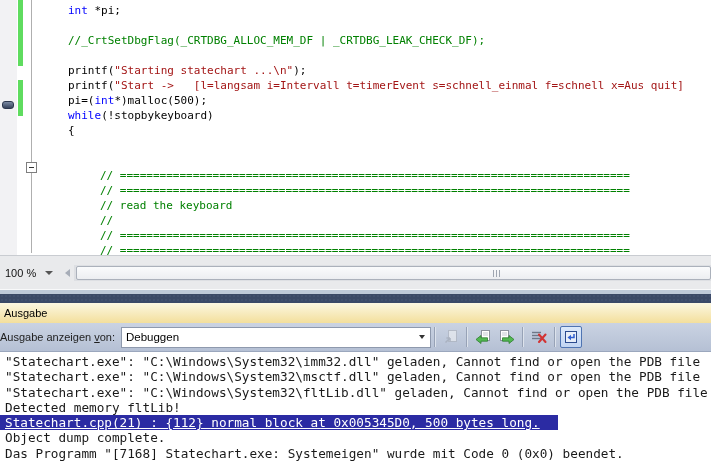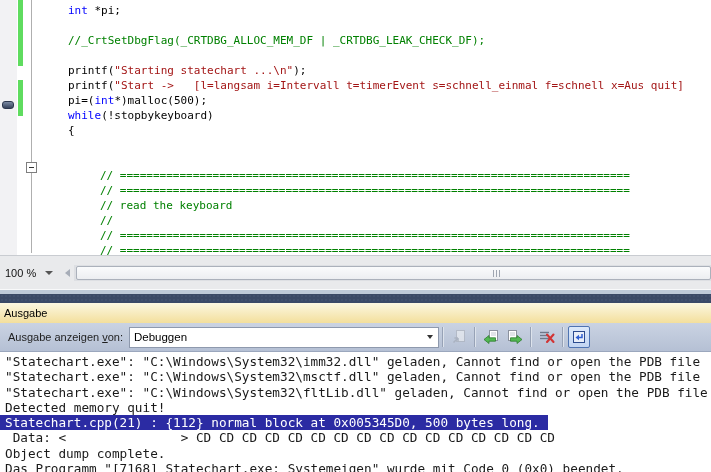--- a/index.html
+++ b/index.html
@@ -45,39 +45,39 @@
   
   .split-light{height:5px;box-sizing:border-box;border-top:1px solid #F8F9FA;background:#BDC9D9;}
   .split-dark{height:9px;background-color:var(--splitter,#3A4967);
               background-image:radial-gradient(circle,#55638340 1px,transparent 1.2px);background-size:4px 4px;}
 
   
   .panel-title{height:20px;display:flex;align-items:center;padding-left:4px;font-size:11px;color:#000;
                background:linear-gradient(var(--title-bar-top,#FCF7E1),var(--title-bar-bottom,#F3DF9C));}
   .panel-toolbar{height:29px;box-sizing:border-box;border-bottom:1px solid #9BA7BD;
                  background:linear-gradient(var(--toolbar-top,#CAD3E2),var(--toolbar-bottom,#B5C0D4));
-                 display:flex;align-items:center;padding-left:8px;}
+                 display:flex;align-items:center;padding-left:0;}
   .tb-label{font-size:11px;color:#1E1E1E;margin-right:6px;white-space:nowrap;}
   .tb-label .mn{text-decoration:underline;}
   .combo{width:310px;height:21px;background:#fff;border:1px solid #8E99AD;box-sizing:border-box;
          display:flex;align-items:center;font-size:11.5px;color:#000;padding-left:4px;position:relative;}
   .combo .val{flex:1;}
   .combo .btn{width:15px;height:100%;display:flex;align-items:center;justify-content:center;}
   .combo .btn i{width:0;height:0;border-left:3.5px solid transparent;border-right:3.5px solid transparent;
                 border-top:4px solid #333;}
   .tb-sep{width:1px;height:20px;background:#97A2B6;border-right:1px solid #DDE3EC;margin:0 3px;}
   .tool-btn{width:22px;height:22px;display:flex;align-items:center;justify-content:center;
             margin:0 1px;border:1px solid transparent;border-radius:2px;box-sizing:border-box;}
   .tool-btn.disabled{opacity:.55;}
   .tool-btn.pressed{border-color:#4F74B2;background:linear-gradient(#DCE9FB,#C2D5F2);}
   .output{flex:1;height:140px;background:#fff;padding-top:2px;overflow:hidden;
           font-family:"DejaVu Sans Mono",monospace;font-size:12.7px;line-height:15.3px;color:#1A1A1A;}
   .ol{white-space:pre;padding-left:5px;height:15.3px;}
   .ol.hl{background:var(--highlight-bg,#2B2BA3);color:var(--highlight-fg,#FFFFFF);
-         width:fit-content;padding-right:8px;}
+         width:fit-content;padding-right:18px;text-decoration:underline;}
   .caret{display:inline-block;width:1px;height:12px;background:#000;vertical-align:-2px;}
 </style>
 </head>
 <body>
 
 <div class="screen">
 
   <div class="editor">
     <div class="gutter">
       <div class="indicator"></div>
@@ -169,19 +169,18 @@
         <path d="M11 5 v3.5 h-4" fill="none" stroke="#2F5FD0" stroke-width="1.5"></path>
         <path d="M8 5.8 L4.5 8.5 l3.5 2.7 z" fill="#2F5FD0"></path>
       </svg>
     </div>
   </div>
 
   <div class="output" id="output-lines">
       <div class="ol">"Statechart.exe": "C:\Windows\System32\imm32.dll" geladen, Cannot find or open the PDB file</div>
       <div class="ol">"Statechart.exe": "C:\Windows\System32\msctf.dll" geladen, Cannot find or open the PDB file</div>
       <div class="ol">"Statechart.exe": "C:\Windows\System32\fltLib.dll" geladen, Cannot find or open the PDB file</div>
-      <div class="ol">Detected memory quit!</div>
+      <div class="ol">Detected memory fltLib!</div>
       <div class="ol hl">Statechart.cpp(21) : {112} normal block at 0x005345D0, 500 bytes long.</div>
-      <div class="ol"> Data: &lt;               &gt; CD CD CD CD CD CD CD CD CD CD CD CD CD CD CD CD</div>
       <div class="ol">Object dump complete.</div>
       <div class="ol">Das Programm "[7168] Statechart.exe: Systemeigen" wurde mit Code 0 (0x0) beendet.</div>
     </div>
 </div>
 
 </body></html>

